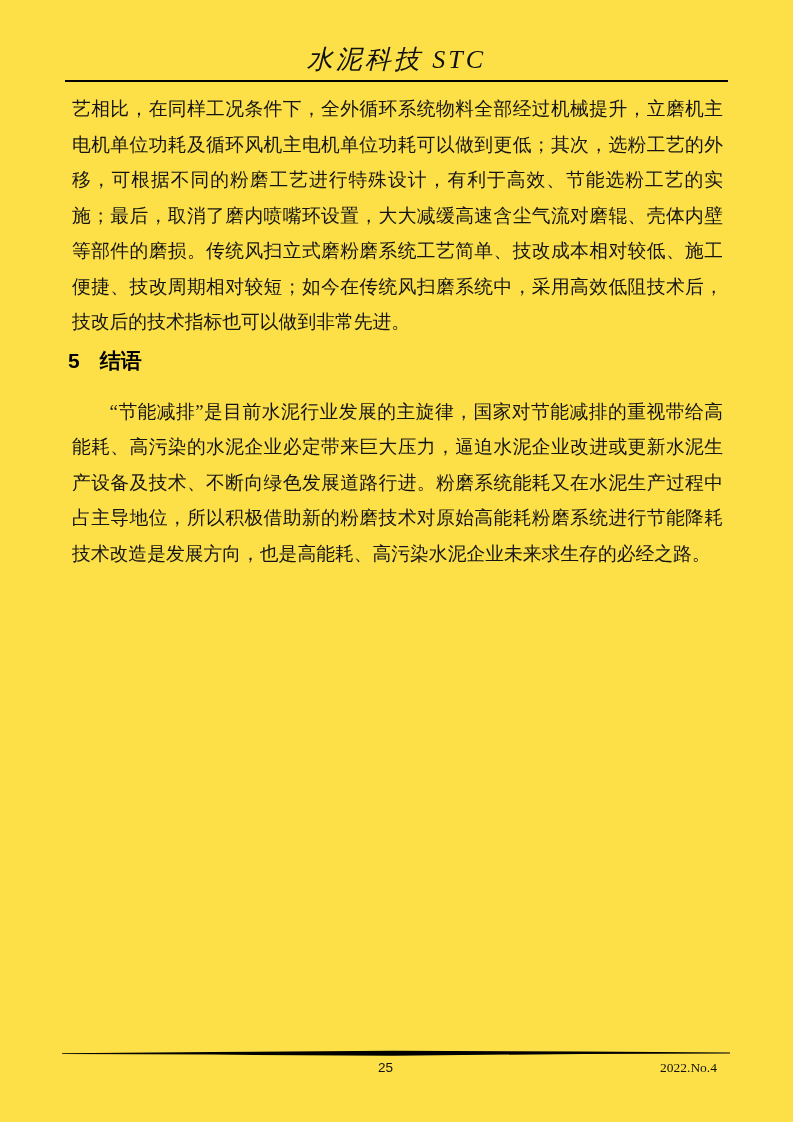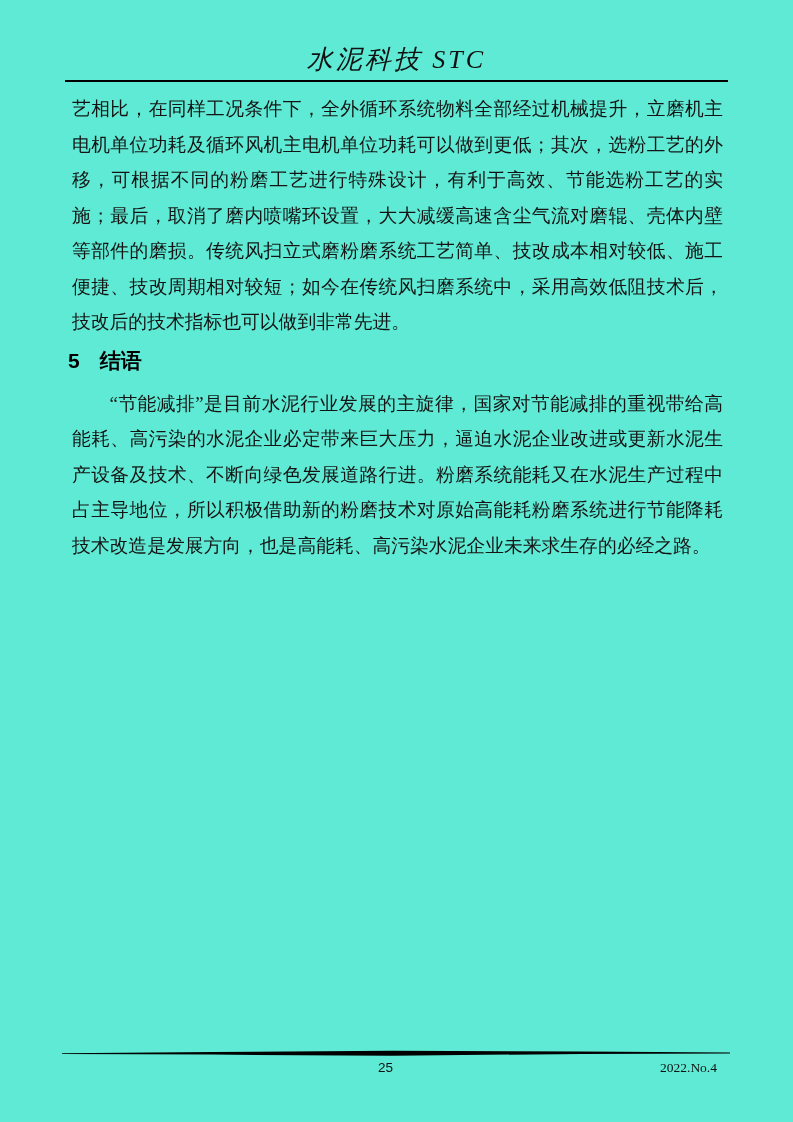--- a/index.html
+++ b/index.html
@@ -11,21 +11,21 @@
     width: 793px;
     height: 1122px;
     position: relative;
     overflow: hidden;
     font-family: "Liberation Serif", "DejaVu Serif", serif;
     color: #1a1a1a;
   }
   .page {
     position: absolute;
     inset: 0;
-    background: #5eead4;
+    background: #fde047;
   }
   .journal-title {
     position: absolute;
     top: 42px;
     left: 0;
     width: 793px;
     text-align: center;
     font-size: 26px;
     font-style: italic;
     font-weight: 500;
@@ -51,21 +51,21 @@
     font-size: 18.8px;
     line-height: 35.5px;
     text-align: justify;
     color: #141414;
   }
   .para-indent {
     text-indent: 2em;
     margin-top: 3px;
   }
   .section-heading {
-    margin: 7px 0 12px 0;
+    margin: 7px 0 20px 0;
     font-family: "Liberation Sans", "DejaVu Sans", sans-serif;
     font-size: 21px;
     font-weight: bold;
     line-height: 27px;
     color: #000;
   }
   .heading-number {
     display: inline-block;
     margin-right: 20px;
   }

